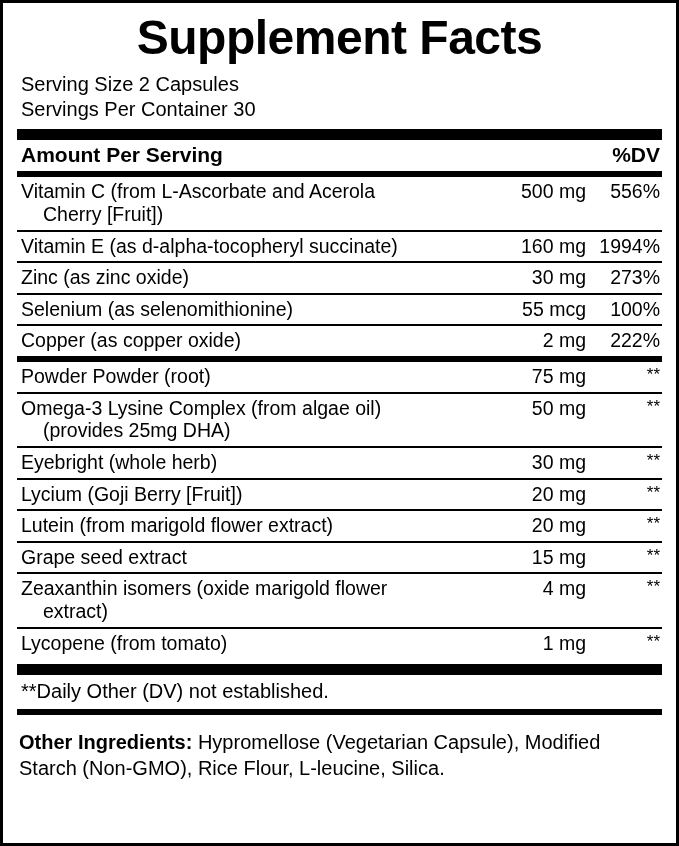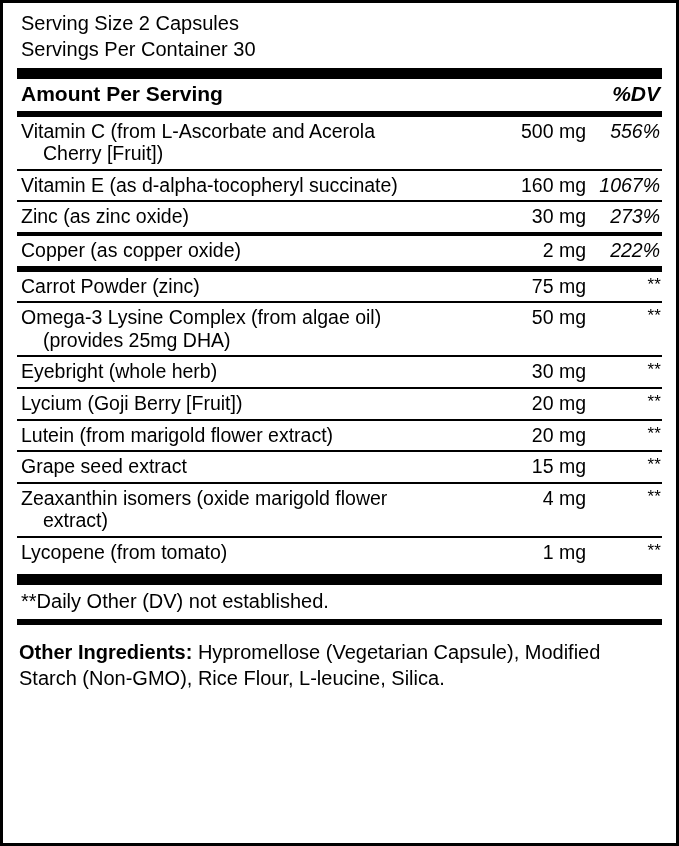--- a/index.html
+++ b/index.html
@@ -69,21 +69,20 @@
     text-align: right;
     white-space: nowrap;
     padding-right: 8px;
     width: 96px;
   }
   td.dv {
     text-align: right;
     white-space: nowrap;
     width: 66px;
     padding-right: 2px;
-    font-style: italic;
   }
   td.dv.stars {
     font-size: 17px;
     text-align: right;
   }
   .indent {
     display: block;
     padding-left: 22px;
   }
   tr.sep td {
@@ -116,20 +115,21 @@
   }
   .spacer {
     flex: 1 1 auto;
   }
 </style>
 </head>
 <body>
 
 <div class="panel">
 
+  <div class="title">Supplement Facts</div>
 
   <div class="serving-lines">
     <div>Serving Size 2 Capsules</div>
     <div>Servings Per Container 30</div>
   </div>
 
   <div class="rule-thick"></div>
 
   <table>
     <tbody>
@@ -153,58 +153,63 @@
     </tr>
     <tr class="sep">
           <td colspan="3">
             <div></div>
           </td>
         </tr>
 
     <tr>
       <td class="name">Vitamin E (as d-alpha-tocopheryl succinate)</td>
       <td class="amt">160 mg</td>
-      <td class="dv">1067%</td>
+      <td class="dv">1994%</td>
     </tr>
     <tr class="sep">
           <td colspan="3">
             <div></div>
           </td>
         </tr>
 
     <tr>
       <td class="name">Zinc (as zinc oxide)</td>
       <td class="amt">30 mg</td>
       <td class="dv">273%</td>
     </tr>
     <tr class="sep">
           <td colspan="3">
             <div></div>
           </td>
         </tr>
 
+    <tr>
+      <td class="name">Selenium (as selenomithionine)</td>
+      <td class="amt">55 mcg</td>
+      <td class="dv">100%</td>
+    </tr>
     <tr class="sep">
           <td colspan="3">
             <div></div>
           </td>
         </tr>
 
     <tr>
       <td class="name">Copper (as copper oxide)</td>
       <td class="amt">2 mg</td>
       <td class="dv">222%</td>
     </tr>
     <tr class="sepmed">
           <td colspan="3">
             <div></div>
           </td>
         </tr>
 
     <tr>
-      <td class="name">Carrot Powder (zinc)</td>
+      <td class="name">Powder Powder (root)</td>
       <td class="amt">75 mg</td>
       <td class="dv stars">**</td>
     </tr>
     <tr class="sep">
           <td colspan="3">
             <div></div>
           </td>
         </tr>
 
     <tr>

